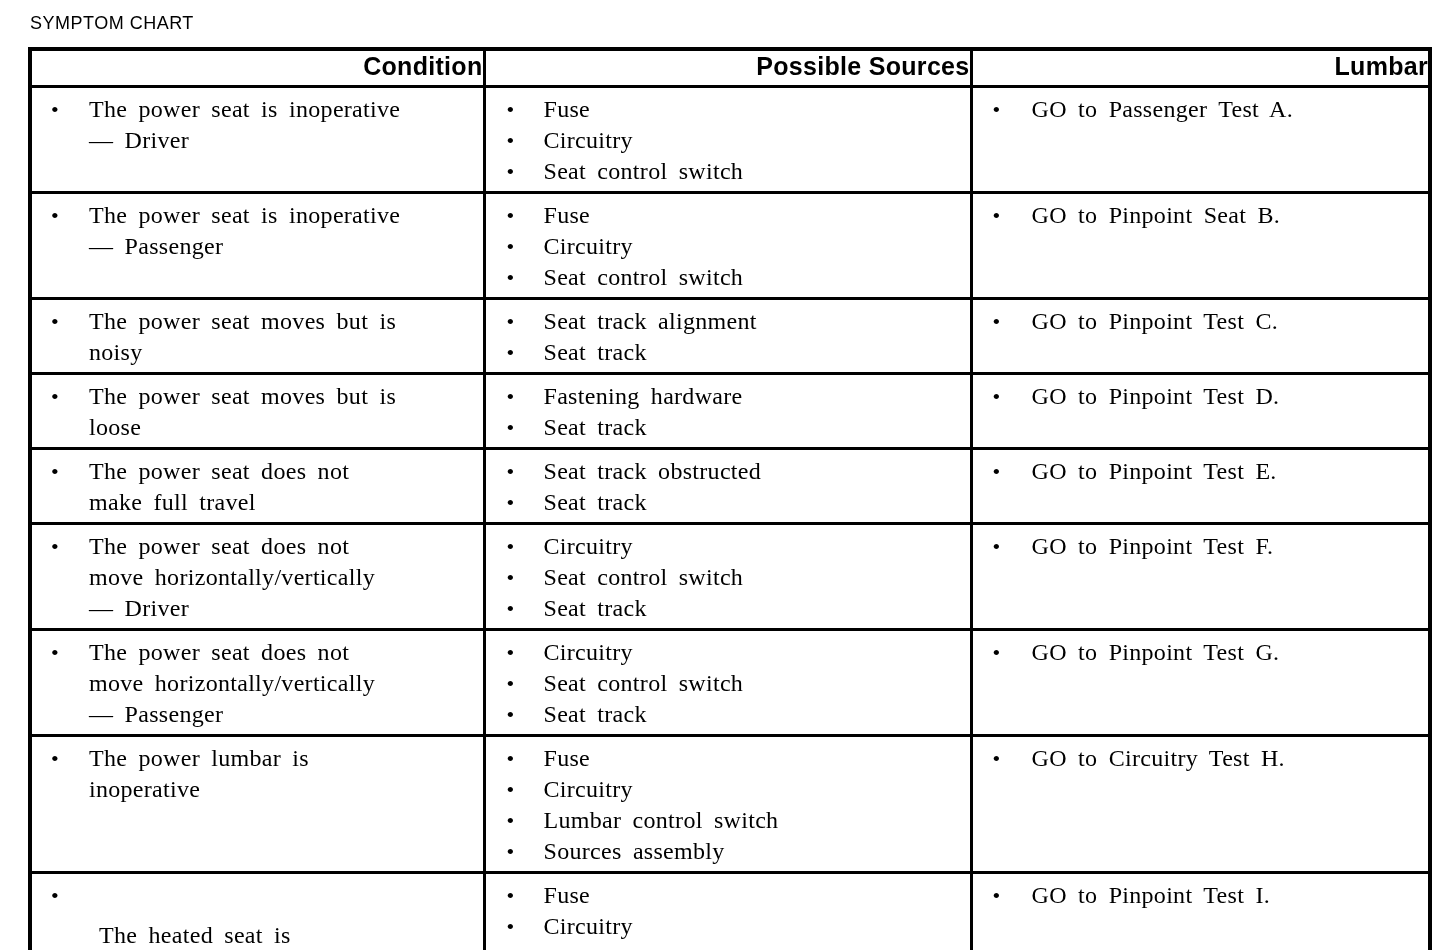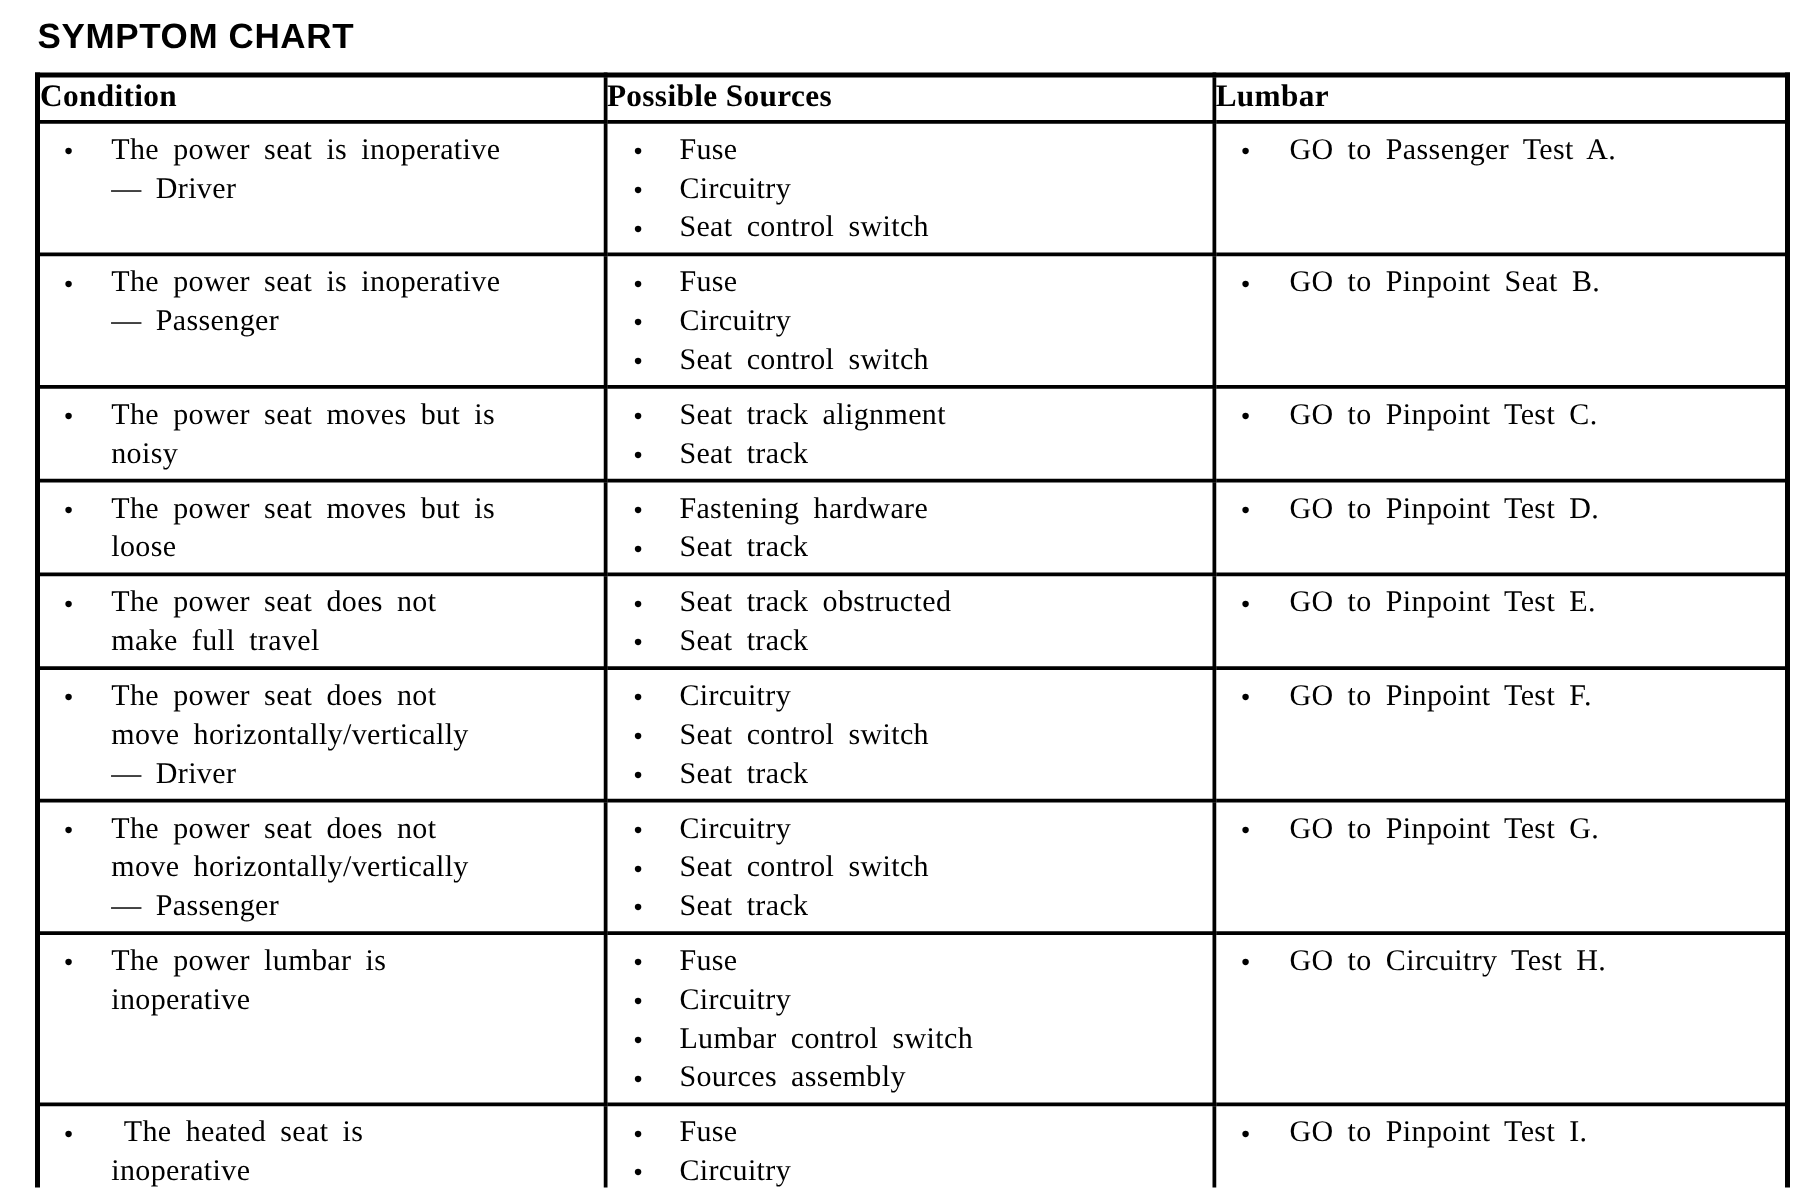--- a/index.html
+++ b/index.html
@@ -6,40 +6,40 @@
   html, body {
     width: 1456px; height: 950px;
     background: #ffffff; color: #000000;
     font-family: "Liberation Serif", serif;
     overflow: hidden;
   }
   .page { padding: 13px 0 0 28px; }
 
   .doc-title {
     font-family: "Liberation Sans", sans-serif;
-    font-size: 28px; font-weight: 700;
+    font-size: 18px; font-weight: 400;
     letter-spacing: 0.5px;
     margin: 0 0 13px 2px;
   }
 
   table.symptom-chart {
     border-collapse: collapse;
     table-layout: fixed;
     width: 1400px;
     border: 4px solid #000;
   }
   col.c1 { width: 454px; }
   col.c2 { width: 487px; }
   col.c3 { width: 459px; }
 
   th {
     border: 3px solid #000;
-    font-family: Liberation Serif, serif;
+    font-family: Liberation Sans, sans-serif;
     font-size: 25px; font-weight: 700;
-    text-align: left; vertical-align: middle;
+    text-align: right; vertical-align: middle;
     height: 37px; padding: 1px 0 3px;
     letter-spacing: 0.3px;
   }
   td {
     border: 3px solid #000;
     vertical-align: top;
     font-size: 24px; line-height: 31px;
     padding: 6px 6px 4px 0;
     word-spacing: 5px; letter-spacing: 0.3px;
   }
@@ -59,21 +59,21 @@
   tbody tr:nth-child(2) td { height: 102px; }
   tbody tr:nth-child(3) td { height: 72px; }
   tbody tr:nth-child(4) td { height: 72px; }
   tbody tr:nth-child(5) td { height: 72px; }
   tbody tr:nth-child(6) td { height: 102px; }
   tbody tr:nth-child(7) td { height: 102px; }
   tbody tr:nth-child(8) td { height: 134px; }
   tbody tr:nth-child(9) td { height: 71px; }
 
   
-  tbody tr:nth-child(9) .cond .lines div:first-child { padding-left: 10px; }
+  tbody tr:nth-child(9) .cond .lines div:first-child { padding-left: 10px; margin-top: 40px; }
 </style>
 </head>
 <body>
 
 <div class="page">
   <h1 class="doc-title">SYMPTOM CHART</h1>
 
   <table class="symptom-chart">
     <colgroup>
         <col class="c1">

